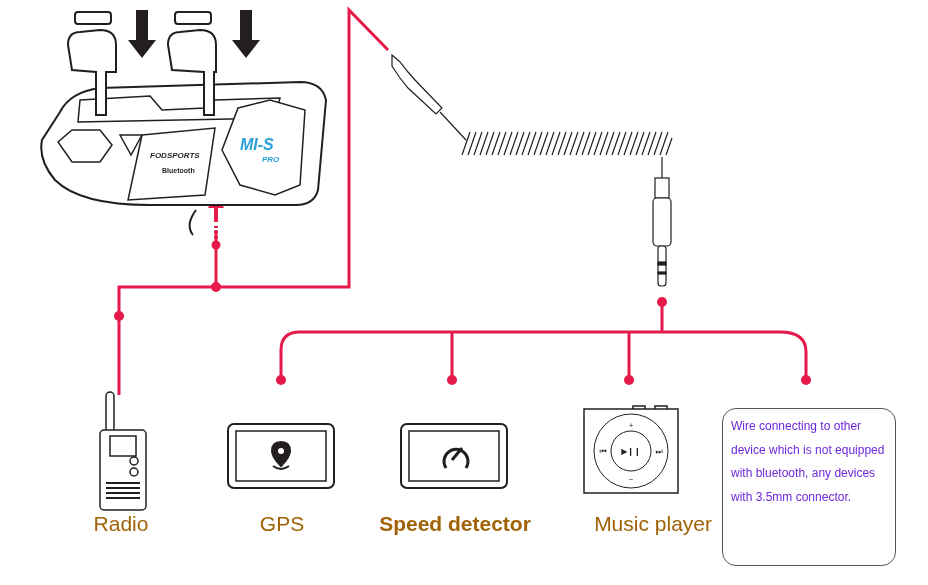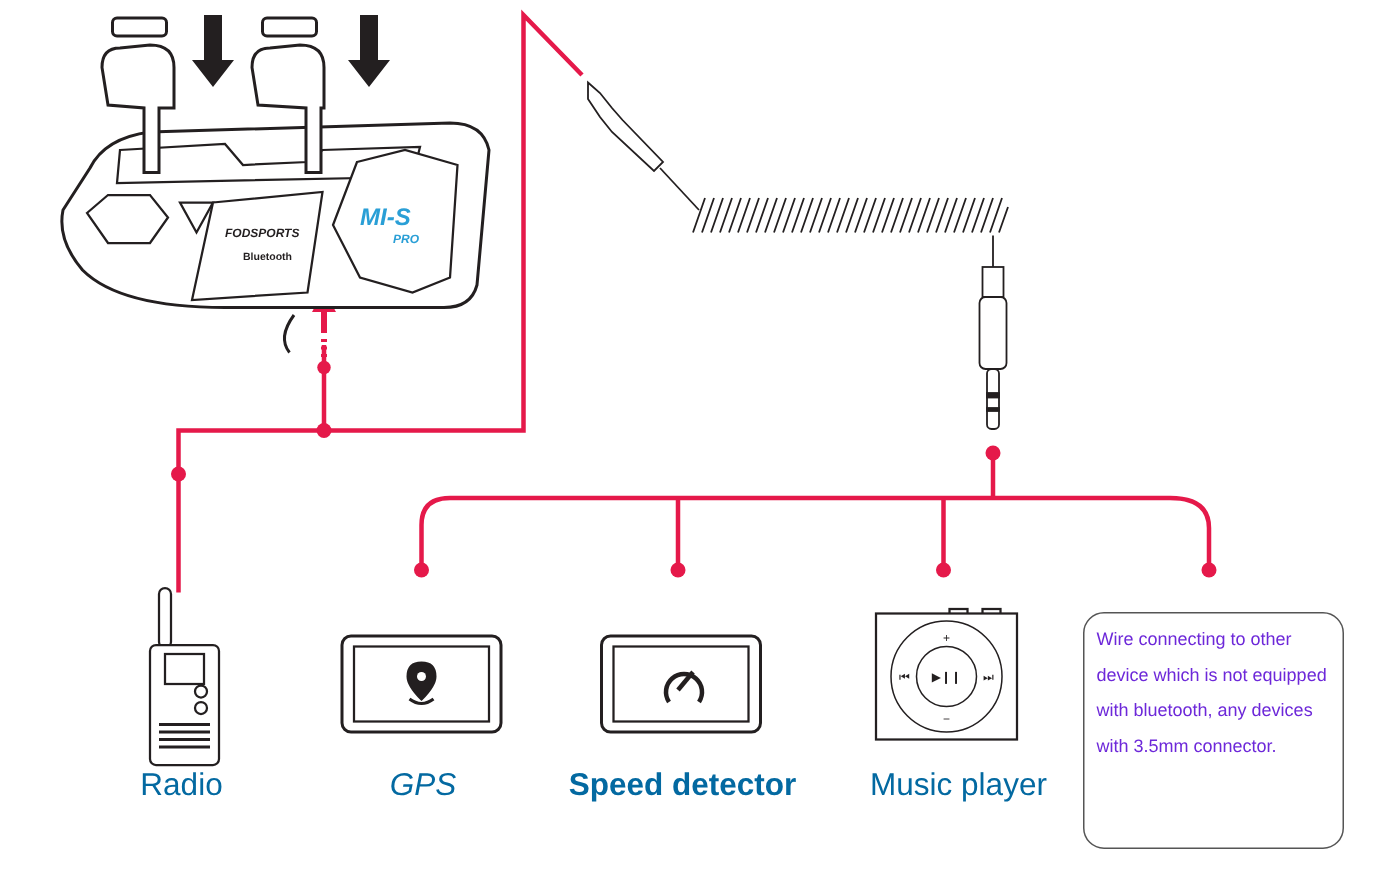--- a/index.html
+++ b/index.html
@@ -1,18 +1,18 @@
 <!DOCTYPE html>
 <html><head>
 <meta charset="utf-8">
 <style>
   html, body { margin:0; padding:0; background:#ffffff; }
   body { width:928px; height:585px; position:relative; overflow:hidden; font-family:"Liberation Sans", sans-serif; }
   svg.diagram { position:absolute; left:0; top:0; }
-  .label { position:absolute; font-size:21px; color:#0369a1; text-align:center; white-space:nowrap; }
+  .label { position:absolute; font-size:21px; color:#a16207; text-align:center; white-space:nowrap; }
   .note { position:absolute; left:722px; top:408px; width:174px; height:158px; border:1.5px solid #555; border-radius:14px; box-sizing:border-box; padding:6px 6px 6px 8px; font-size:12px; line-height:23.5px; color:#6d28d9; }
 </style>
 </head>
 <body>
 
 <svg class="diagram" width="928" height="585" viewBox="0 0 928 585">
 
   <g fill="none" stroke="#e5194a" stroke-width="3">
     <path d="M216 230 L216 287 L119 287 L119 395"></path>
     <path d="M216 287 L349 287 L349 10 L388 50"></path>
@@ -114,16 +114,16 @@
   <g font-family="Liberation Sans, sans-serif" font-size="8" fill="#231f20" text-anchor="middle">
     <text x="631" y="428">+</text>
     <text x="631" y="482">−</text>
     <text x="603" y="454">⏮</text>
     <text x="659" y="454">⏭</text>
     <text x="631" y="454">▶❙❙</text>
   </g>
 </svg>
 
 <div class="label" style="left:79px; top:512px; width:84px;">Radio</div>
-<div class="label" style="left:240px; top:512px; width:84px;font-style:italic;">GPS</div>
+<div class="label" style="left:240px; top:512px; width:84px;">GPS</div>
 <div class="label" style="left:370px; top:512px; width:170px;font-weight:bold;">Speed detector</div>
-<div class="label" style="left:566px; top:512px; width:146px;">Music player</div>
+<div class="label" style="left:566px; top:512px; width:146px;text-align:right;">Music player</div>
 <div class="note">Wire connecting to other device which is not equipped with bluetooth, any devices with 3.5mm connector.</div>
 
 </body></html>

